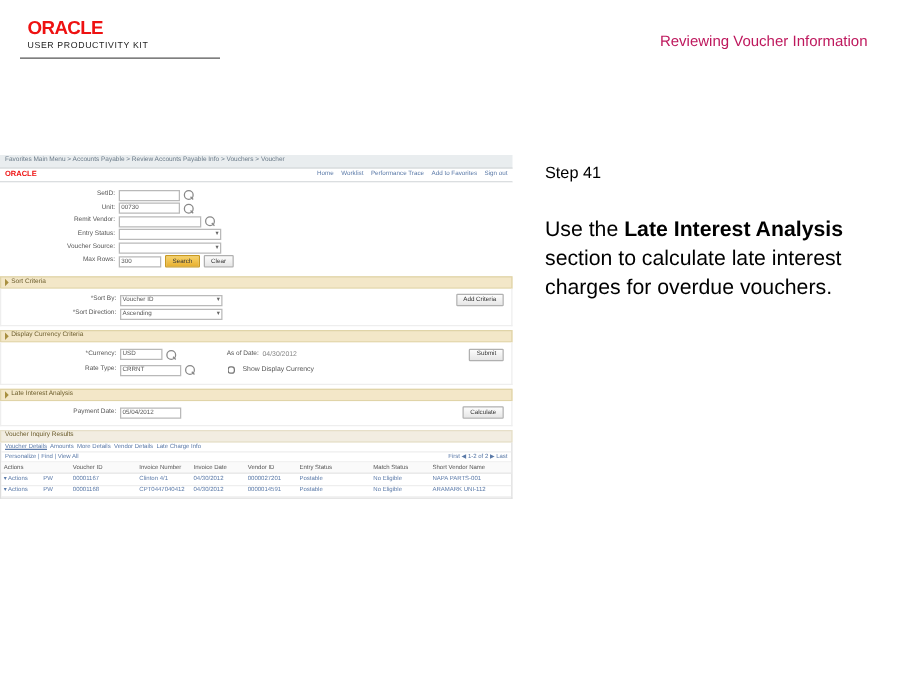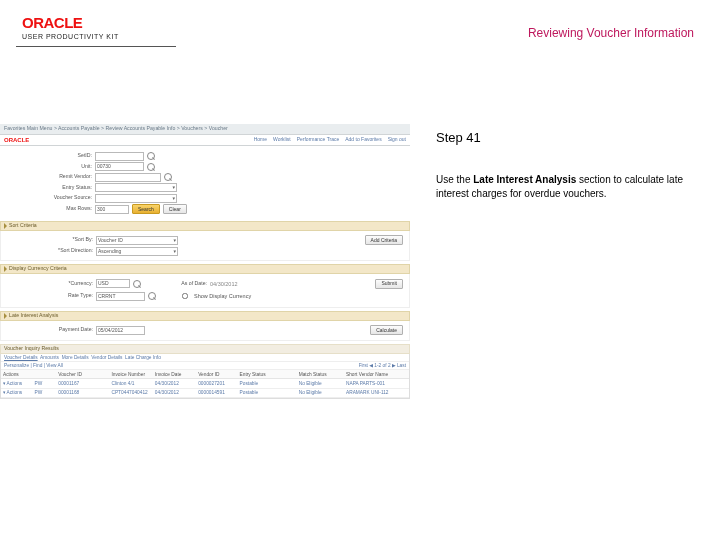--- a/index.html
+++ b/index.html
@@ -5,21 +5,21 @@
 html,body{margin:0;padding:0;font-family:Arial,Helvetica,sans-serif;background:#fff;color:#000}
 .page{width:720px;height:444px;position:relative;overflow:hidden}
 .header{position:relative;height:62px}
 .logo-block{position:absolute;left:22px;top:14px}
 .oracle-logo{font-family:Arial,sans-serif;font-weight:bold;font-size:15px;letter-spacing:-0.5px;color:#e11}
 .upk{font-size:7px;letter-spacing:0.5px;color:#222;margin-top:2px}
 .hr-under{position:absolute;left:16px;top:46px;width:160px;height:1px;background:#555}
 .title{position:absolute;right:26px;top:26px;font-size:12px;color:#be185d}
 .right-pane{position:absolute;left:436px;top:130px;right:20px}
 .step{font-size:13px;margin-bottom:28px}
-.instr{font-size:10px;line-height:1.35}
+.instr{font-size:17px;line-height:1.35}
 .screenshot{position:absolute;left:0;top:124px;width:410px;height:310px;background:#fff;font-size:5.5px;color:#555;line-height:1.1}
 .bc{background:#e9edef;border-bottom:1px solid #d0d4d6;padding:2px 4px;color:#6a7a88;font-size:5.2px}
 .obar{background:#fff;border-bottom:1px solid #d0d4d6;padding:2px 4px;display:flex;justify-content:space-between}
 .obar .ologo{color:#e11;font-weight:bold;font-size:6px}
 .tabs{display:flex;gap:6px;color:#5b7aa8;font-size:5px}
 .tabs span{white-space:nowrap}
 .formarea{background:#fff;padding:4px 6px 2px 30px}
 .row{display:flex;align-items:center;margin:1.5px 0;gap:3px}
 .lbl{width:62px;text-align:right;color:#555;font-size:5.2px}
 .inp{border:1px solid #b9b9b9;background:#fff;height:7px;font-size:5px;padding:0 1px;display:inline-flex;align-items:center}

